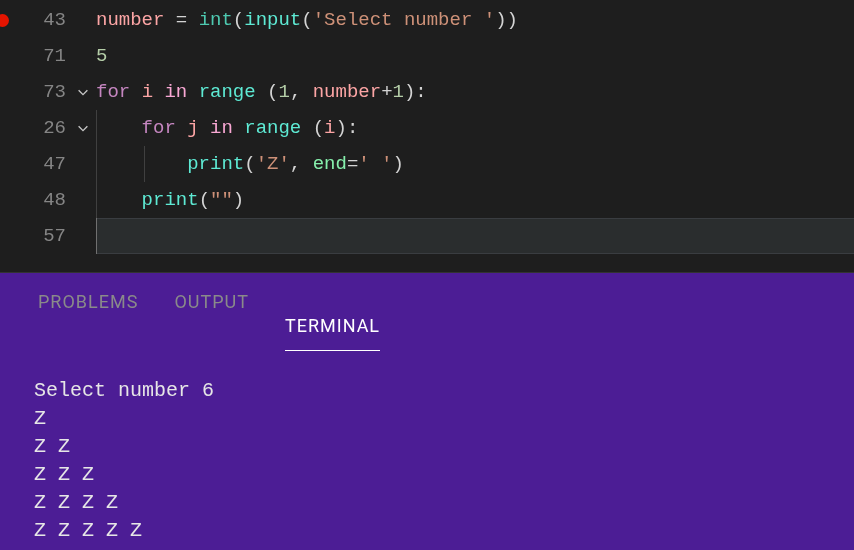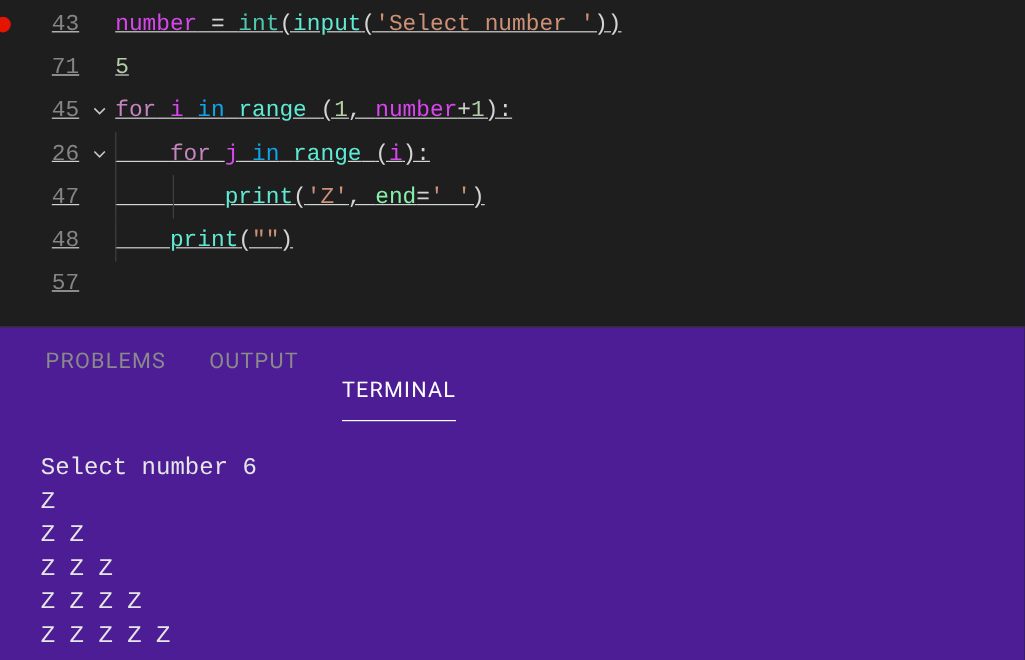--- a/index.html
+++ b/index.html
@@ -17,25 +17,23 @@
     flex-direction: column;
     height: 100%;
   }
   
   .code-area {
     flex: 0 0 auto;
     padding-top: 2px;
   }
   .code-line {
     display: flex;
-    align-items: center;
     height: 36px;
     line-height: 36px;
     white-space: pre;
-    text-decoration: underline;
   }
   .breakpoint-col {
     width: 18px;
     display: flex;
     justify-content: flex-start;
     align-items: center;
   }
   .breakpoint-dot {
     width: 13px;
     height: 13px;
@@ -72,29 +70,29 @@
     background: #404040;
   }
   .code-content.active-line {
     background: #2a2d2e;
     box-shadow: inset 0 1px 0 #3a3d41, inset 0 -1px 0 #3a3d41;
   }
   .code-content.active-line .indent-guide {
     background: #707070;
   }
   
-  .tk-var     { color: #d946ef; }
+  .tk-var     { color: #fca5a5; }
   .tk-op      { color: #d4d4d4; }
   .tk-func    { color: #5eead4; }
   .tk-builtin { color: #4ec9b0; }
   .tk-punct   { color: #d4d4d4; }
   .tk-str     { color: #ce9178; }
   .tk-num     { color: #b5cea8; }
   .tk-kw      { color: #c586c0; }
-  .tk-kwblue  { color: #0ea5e9; margin-top: 46px; }
+  .tk-kwblue  { color: #f9a8d4; margin-top: 46px; }
   .tk-param   { color: #86efac; }
 
   
   .panel {
     border-top: 1px solid #333;
     margin-top: 18px;
     flex: 1 1 auto;
     display: flex;
     flex-direction: column;
     background: #4c1d95;
@@ -127,21 +125,21 @@
     line-height: 28px;
   }
 </style>
 </head>
 <body>
 
 <div class="editor">
   <div class="code-area" id="code-area">
       <div class="code-line"><div class="breakpoint-col"><div class="breakpoint-dot"></div></div><div class="line-number">43</div><div class="fold-col"></div><div class="code-content"><span><span class="tk-var">number</span><span class="tk-op"> = </span><span class="tk-builtin">int</span><span class="tk-punct">(</span><span class="tk-func">input</span><span class="tk-punct">(</span><span class="tk-str">'Select number '</span><span class="tk-punct">))</span></span></div></div>
       <div class="code-line"><div class="breakpoint-col"></div><div class="line-number">71</div><div class="fold-col"></div><div class="code-content"><span><span class="tk-num">5</span></span></div></div>
-      <div class="code-line"><div class="breakpoint-col"></div><div class="line-number">45</div><div class="fold-col"><svg width="14" height="14" viewBox="0 0 16 16" fill="none" stroke-width="1.6">
+      <div class="code-line"><div class="breakpoint-col"></div><div class="line-number">73</div><div class="fold-col"><svg width="14" height="14" viewBox="0 0 16 16" fill="none" stroke-width="1.6">
             <polyline points="3,6 8,11 13,6"></polyline>
           </svg></div><div class="code-content"><span><span class="tk-kw">for</span><span class="tk-op"> </span><span class="tk-var">i</span><span class="tk-op"> </span><span class="tk-kwblue">in</span><span class="tk-op"> </span><span class="tk-func">range</span><span class="tk-op"> </span><span class="tk-punct">(</span><span class="tk-num">1</span><span class="tk-punct">, </span><span class="tk-var">number</span><span class="tk-op">+</span><span class="tk-num">1</span><span class="tk-punct">):</span></span></div></div>
       <div class="code-line"><div class="breakpoint-col"></div><div class="line-number">26</div><div class="fold-col"><svg width="14" height="14" viewBox="0 0 16 16" fill="none" stroke-width="1.6">
             <polyline points="3,6 8,11 13,6"></polyline>
           </svg></div><div class="code-content"><div class="indent-guide" style="left: 0px;"></div><span>    <span class="tk-kw">for</span><span class="tk-op"> </span><span class="tk-var">j</span><span class="tk-op"> </span><span class="tk-kwblue">in</span><span class="tk-op"> </span><span class="tk-func">range</span><span class="tk-op"> </span><span class="tk-punct">(</span><span class="tk-var">i</span><span class="tk-punct">):</span></span></div></div>
       <div class="code-line"><div class="breakpoint-col"></div><div class="line-number">47</div><div class="fold-col"></div><div class="code-content"><div class="indent-guide" style="left: 0px;"></div><div class="indent-guide" style="left: 48px;"></div><span>        <span class="tk-func">print</span><span class="tk-punct">(</span><span class="tk-str">'Z'</span><span class="tk-punct">, </span><span class="tk-param">end</span><span class="tk-op">=</span><span class="tk-str">' '</span><span class="tk-punct">)</span></span></div></div>
       <div class="code-line"><div class="breakpoint-col"></div><div class="line-number">48</div><div class="fold-col"></div><div class="code-content"><div class="indent-guide" style="left: 0px;"></div><span>    <span class="tk-func">print</span><span class="tk-punct">(</span><span class="tk-str">""</span><span class="tk-punct">)</span></span></div></div>
       <div class="code-line"><div class="breakpoint-col"></div><div class="line-number">57</div><div class="fold-col"></div><div class="code-content active-line"><div class="indent-guide" style="left: 0px;"></div><span></span></div></div>
     </div>
 

